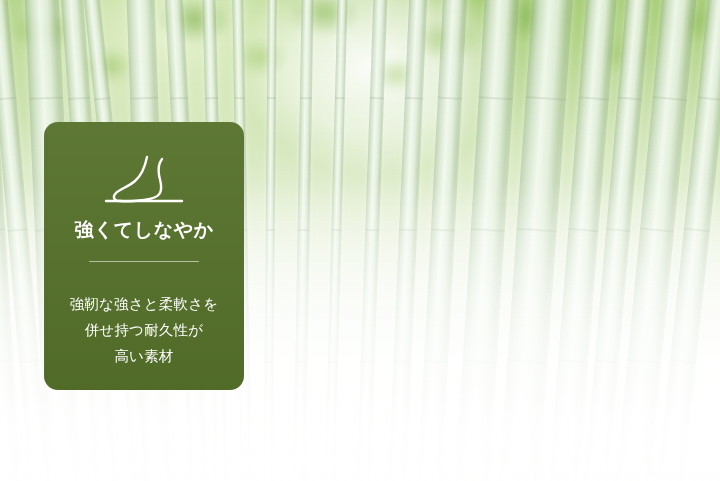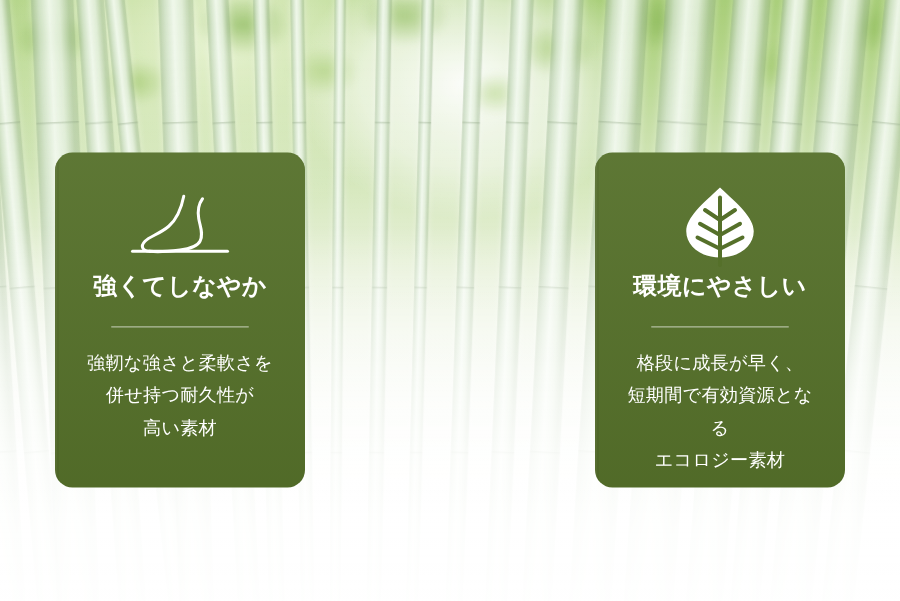--- a/index.html
+++ b/index.html
@@ -181,21 +181,21 @@
     background: rgba(255,255,255,0.55);
     margin-top: 22px;
   }
 
   .card-body {
     position: relative;
     color: #ffffff;
     font-size: 14.5px;
     line-height: 26px;
     text-align: center;
-    margin-top: 16px;
+    margin-top: 29px;
     letter-spacing: 0.2px;
     white-space: pre-line;
   }
 </style>
 </head>
 <body>
 
 <div class="stage">
 
   <div class="bg">
@@ -239,36 +239,15 @@
         </svg>
       </div>
       <div class="card-title">強くてしなやか</div>
       <div class="card-divider"></div>
       <div class="card-body">強靭な強さと柔軟さを
 併せ持つ耐久性が
 高い素材</div>
     </div>
 
 
-    <div class="card">
-      <div class="card-icon">
-        <svg width="70" height="66" viewBox="0 0 70 66" fill="none">
-          <path d="M35 2 C49 15 62 26 62 37 C62 49 50 58 35 58 C20 58 8 49 8 37 C8 26 21 15 35 2 Z" fill="#ffffff"></path>
-          <g stroke="#55702a" stroke-width="3.2" stroke-linecap="round">
-            <path d="M35 10 V64"></path>
-            <path d="M23 20 L35 28"></path>
-              <path d="M47 20 L35 28"></path>
-            <path d="M19 31 L35 40"></path>
-              <path d="M51 31 L35 40"></path>
-            <path d="M17 42 L35 51"></path>
-              <path d="M53 42 L35 51"></path>
-          </g>
-        </svg>
-      </div>
-      <div class="card-title">環境にやさしい</div>
-      <div class="card-divider"></div>
-      <div class="card-body">格段に成長が早く、
-短期間で有効資源となる
-エコロジー素材</div>
-    </div>
 
   </div>
 </div>
 
 </body></html>

